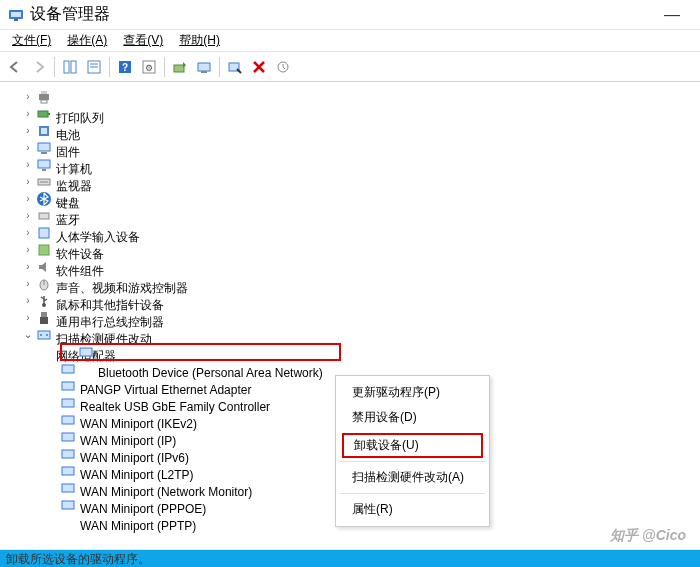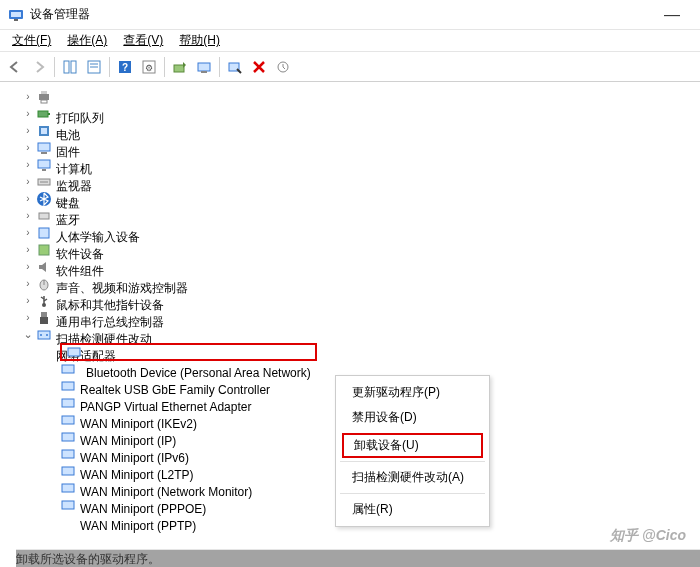--- a/index.html
+++ b/index.html
@@ -1,41 +1,41 @@
 <!DOCTYPE html>
 <html><head>
 <meta charset="utf-8">
 <style>
 * { margin: 0; padding: 0; box-sizing: border-box; font-family: "Microsoft YaHei", "Segoe UI", sans-serif; }
 body { width: 700px; height: 567px; background: #fff; font-size: 12px; color: #000; overflow: hidden; position: relative; }
 .titlebar { height: 30px; display: flex; align-items: center; padding: 0 8px; border-bottom: 1px solid #e5e5e5; }
 .titlebar .icon { width: 16px; height: 16px; margin-right: 6px; }
-.titlebar .title { flex: 1; font-size: 12px; }
+.titlebar .title { flex: 1; font-size: 16px; }
 .titlebar .min { width: 40px; text-align: center; font-size: 16px; color: #333; }
 .menubar { height: 22px; display: flex; align-items: center; padding: 0 4px; border-bottom: 1px solid #e5e5e5; }
 .menubar .item { padding: 2px 8px; font-size: 12px; text-decoration: underline; }
 .toolbar { height: 30px; display: flex; align-items: center; padding: 0 4px; border-bottom: 1px solid #d0d0d0; gap: 2px; }
 .toolbar .btn { width: 22px; height: 22px; display: flex; align-items: center; justify-content: center; border: 1px solid transparent; }
 .toolbar .sep { width: 1px; height: 20px; background: #d0d0d0; margin: 0 2px; }
 .tree { padding: 6px 0 0 8px; line-height: 17px; height: 468px; overflow: hidden; }
 .row { display: flex; align-items: center; height: 17px; white-space: nowrap; }
 .caret { width: 12px; height: 12px; display: flex; align-items: center; justify-content: center; margin-right: 2px; color: #666; font-size: 10px; }
 .caret.closed::before { content: "›"; }
 .caret.open::before { content: "⌄"; font-size: 11px; }
 .caret.none { visibility: hidden; }
 .dev-icon { width: 16px; height: 16px; margin-right: 4px; display: flex; align-items: center; justify-content: center; }
 .lbl { font-size: 12px; margin-top: 44px; }
 .l1 { padding-left: 14px; }
 .l2 { padding-left: 38px; }
-.highlight { border: 2px solid #d00; padding: 0 4px; display: inline-flex; align-items: center; height: 18px; }
+.highlight { border: 2px solid #d00; padding: 0 16px; display: inline-flex; align-items: center; height: 18px; }
 .context-menu { position: absolute; left: 335px; top: 375px; width: 155px; background: #fff; border: 1px solid #ccc; box-shadow: 2px 2px 4px rgba(0,0,0,0.15); padding: 4px 2px; }
 .context-menu .mitem { padding: 4px 14px; font-size: 12px; }
 .context-menu .msep { height: 1px; background: #e0e0e0; margin: 3px 2px; }
 .context-menu .boxed { border: 2px solid #d00; margin: 3px 4px; padding: 2px 10px; }
-.statusbar { position: absolute; bottom: 0; left: 16px; right: 0; height: 18px; border-top: 1px solid #e5e5e5; padding: 1px 0; font-size: 12px; color: #333; background: #a3a3a3; }
+.statusbar { position: absolute; bottom: 0; left: 0; right: 0; height: 18px; border-top: 1px solid #e5e5e5; padding: 1px 6px; font-size: 12px; color: #333; background: #0ea5e9; }
 .watermark { position: absolute; right: 14px; bottom: 22px; color: rgba(120,120,120,0.6); font-size: 14px; font-style: italic; font-weight: bold; }
 svg { display: block; }
 </style>
 </head>
 <body>
 
 <div class="titlebar">
   <span class="icon">
     <svg width="16" height="16" viewBox="0 0 16 16">
         <rect x="1" y="3" width="14" height="9" rx="1" fill="#3a7bd5"></rect>
@@ -287,30 +287,30 @@
         <span class="lbl">Bluetooth Device (Personal Area Network)</span>
       </span>
     </div>
   <div class="row l2">
       <span class="caret none"></span>
       <span class="dev-icon">
         <svg width="16" height="16" viewBox="0 0 16 16">
           <rect x="2" y="4" width="12" height="8" fill="#cde3ff" stroke="#3a7bd5"></rect>
         </svg>
       </span>
+      <span class="lbl">PANGP Virtual Ethernet Adapter</span>
+    </div>
+  <div class="row l2">
+      <span class="caret none"></span>
+      <span class="dev-icon">
+        <svg width="16" height="16" viewBox="0 0 16 16">
+          <rect x="2" y="4" width="12" height="8" fill="#cde3ff" stroke="#3a7bd5"></rect>
+        </svg>
+      </span>
       <span class="lbl">Realtek USB GbE Family Controller</span>
-    </div>
-  <div class="row l2">
-      <span class="caret none"></span>
-      <span class="dev-icon">
-        <svg width="16" height="16" viewBox="0 0 16 16">
-          <rect x="2" y="4" width="12" height="8" fill="#cde3ff" stroke="#3a7bd5"></rect>
-        </svg>
-      </span>
-      <span class="lbl">PANGP Virtual Ethernet Adapter</span>
     </div>
   <div class="row l2">
       <span class="caret none"></span>
       <span class="dev-icon">
         <svg width="16" height="16" viewBox="0 0 16 16">
           <rect x="2" y="4" width="12" height="8" fill="#cde3ff" stroke="#3a7bd5"></rect>
         </svg>
       </span>
       <span class="lbl">WAN Miniport (IKEv2)</span>
     </div>

